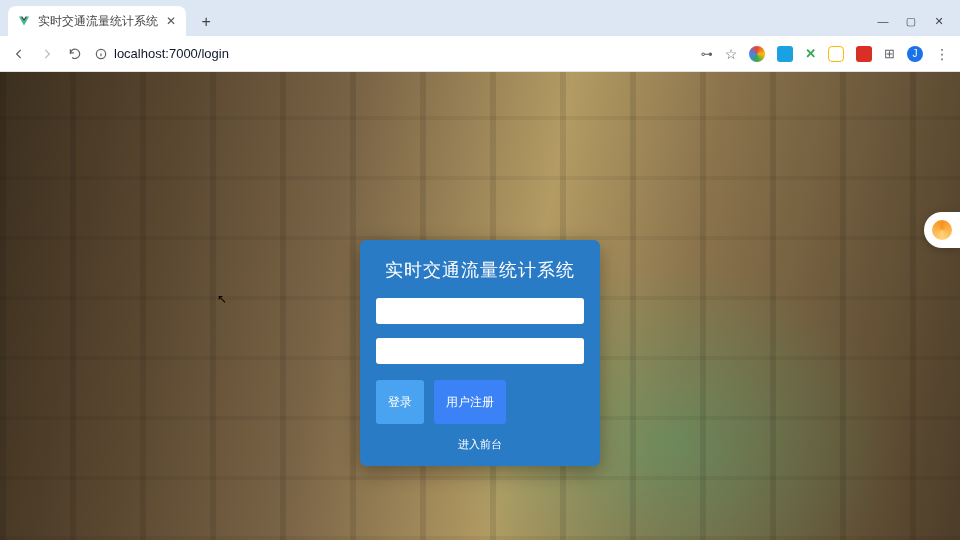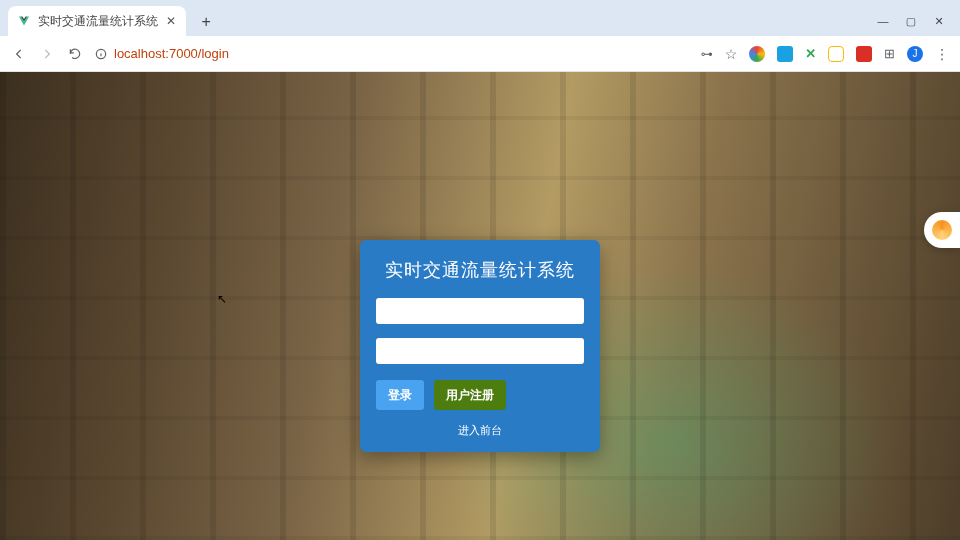--- a/index.html
+++ b/index.html
@@ -23,21 +23,21 @@
     .win-controls { margin-left:auto; display:flex; gap:14px; color:#444; font-size:11px; padding-right:6px; margin-bottom:8px; }
     .win-controls span { width:14px; text-align:center; }
 
     .omnibar {
       background:#fff; height:36px; display:flex; align-items:center; padding:0 10px; gap:10px;
       border-bottom:1px solid #e3e3e3;
     }
     .nav-btn { width:18px; height:18px; display:flex; align-items:center; justify-content:center; color:#5f6368; }
     .nav-btn.disabled { color:#b9bdc1; }
     .nav-btn svg { width:14px; height:14px; }
-    .url-area { display:flex; align-items:center; gap:6px; font-size:13px; color:#c2410c; }
+    .url-area { display:flex; align-items:center; gap:6px; font-size:13px; color:#0f172a; }
     .url-area .secure { width:14px; height:14px; display:flex; align-items:center; justify-content:center; }
     .ext-row { margin-left:auto; display:flex; align-items:center; gap:12px; }
     .ext-icon { width:16px; height:16px; border-radius:3px; }
     .ext-dot { width:16px; height:16px; border-radius:50%; }
     .menu-dots { color:#5f6368; font-size:14px; letter-spacing:1px; }
 
     
     .viewport {
       flex:1; position:relative; overflow:hidden;
       background:
@@ -74,25 +74,25 @@
       padding:18px 16px 14px 16px; box-shadow:0 6px 20px rgba(0,0,0,0.35);
       color:#fff; text-align:center;
     }
     .card h1 { font-size:18px; font-weight:500; margin-bottom:16px; letter-spacing:1px; }
     .field {
       width:100%; height:26px; background:#fff; border:none; border-radius:3px;
       margin-bottom:14px; font-size:13px; padding:0 8px; color:#333;
     }
     .btn-row { display:flex; gap:10px; justify-content:flex-start; margin-top:2px; margin-bottom:10px; }
     .btn {
-      height:30px; padding:0 12px; font-size:12px; border:none; border-radius:3px; cursor:pointer;
-      display:inline-flex; align-items:center; color:#fff;font-weight:bold;
+      height:44px; padding:0 12px; font-size:12px; border:none; border-radius:3px; cursor:pointer;
+      display:inline-flex; align-items:center; color:#fff;
     }
     .btn-primary { background:#4aa3f0; }
-    .btn-secondary { background:#4d7c0f; }
+    .btn-secondary { background:#3b82f6; }
     .enter-link { font-size:11px; color:#fff; text-decoration:none; display:inline-block; }
     .cursor { position:absolute; left:217px; top:220px; font-size:12px; color:#000; z-index:6; }
   </style>
 </head>
 <body>
 
 <div class="chrome-top">
   <div class="tab">
     <span class="favicon">
       <svg viewBox="0 0 24 24">

